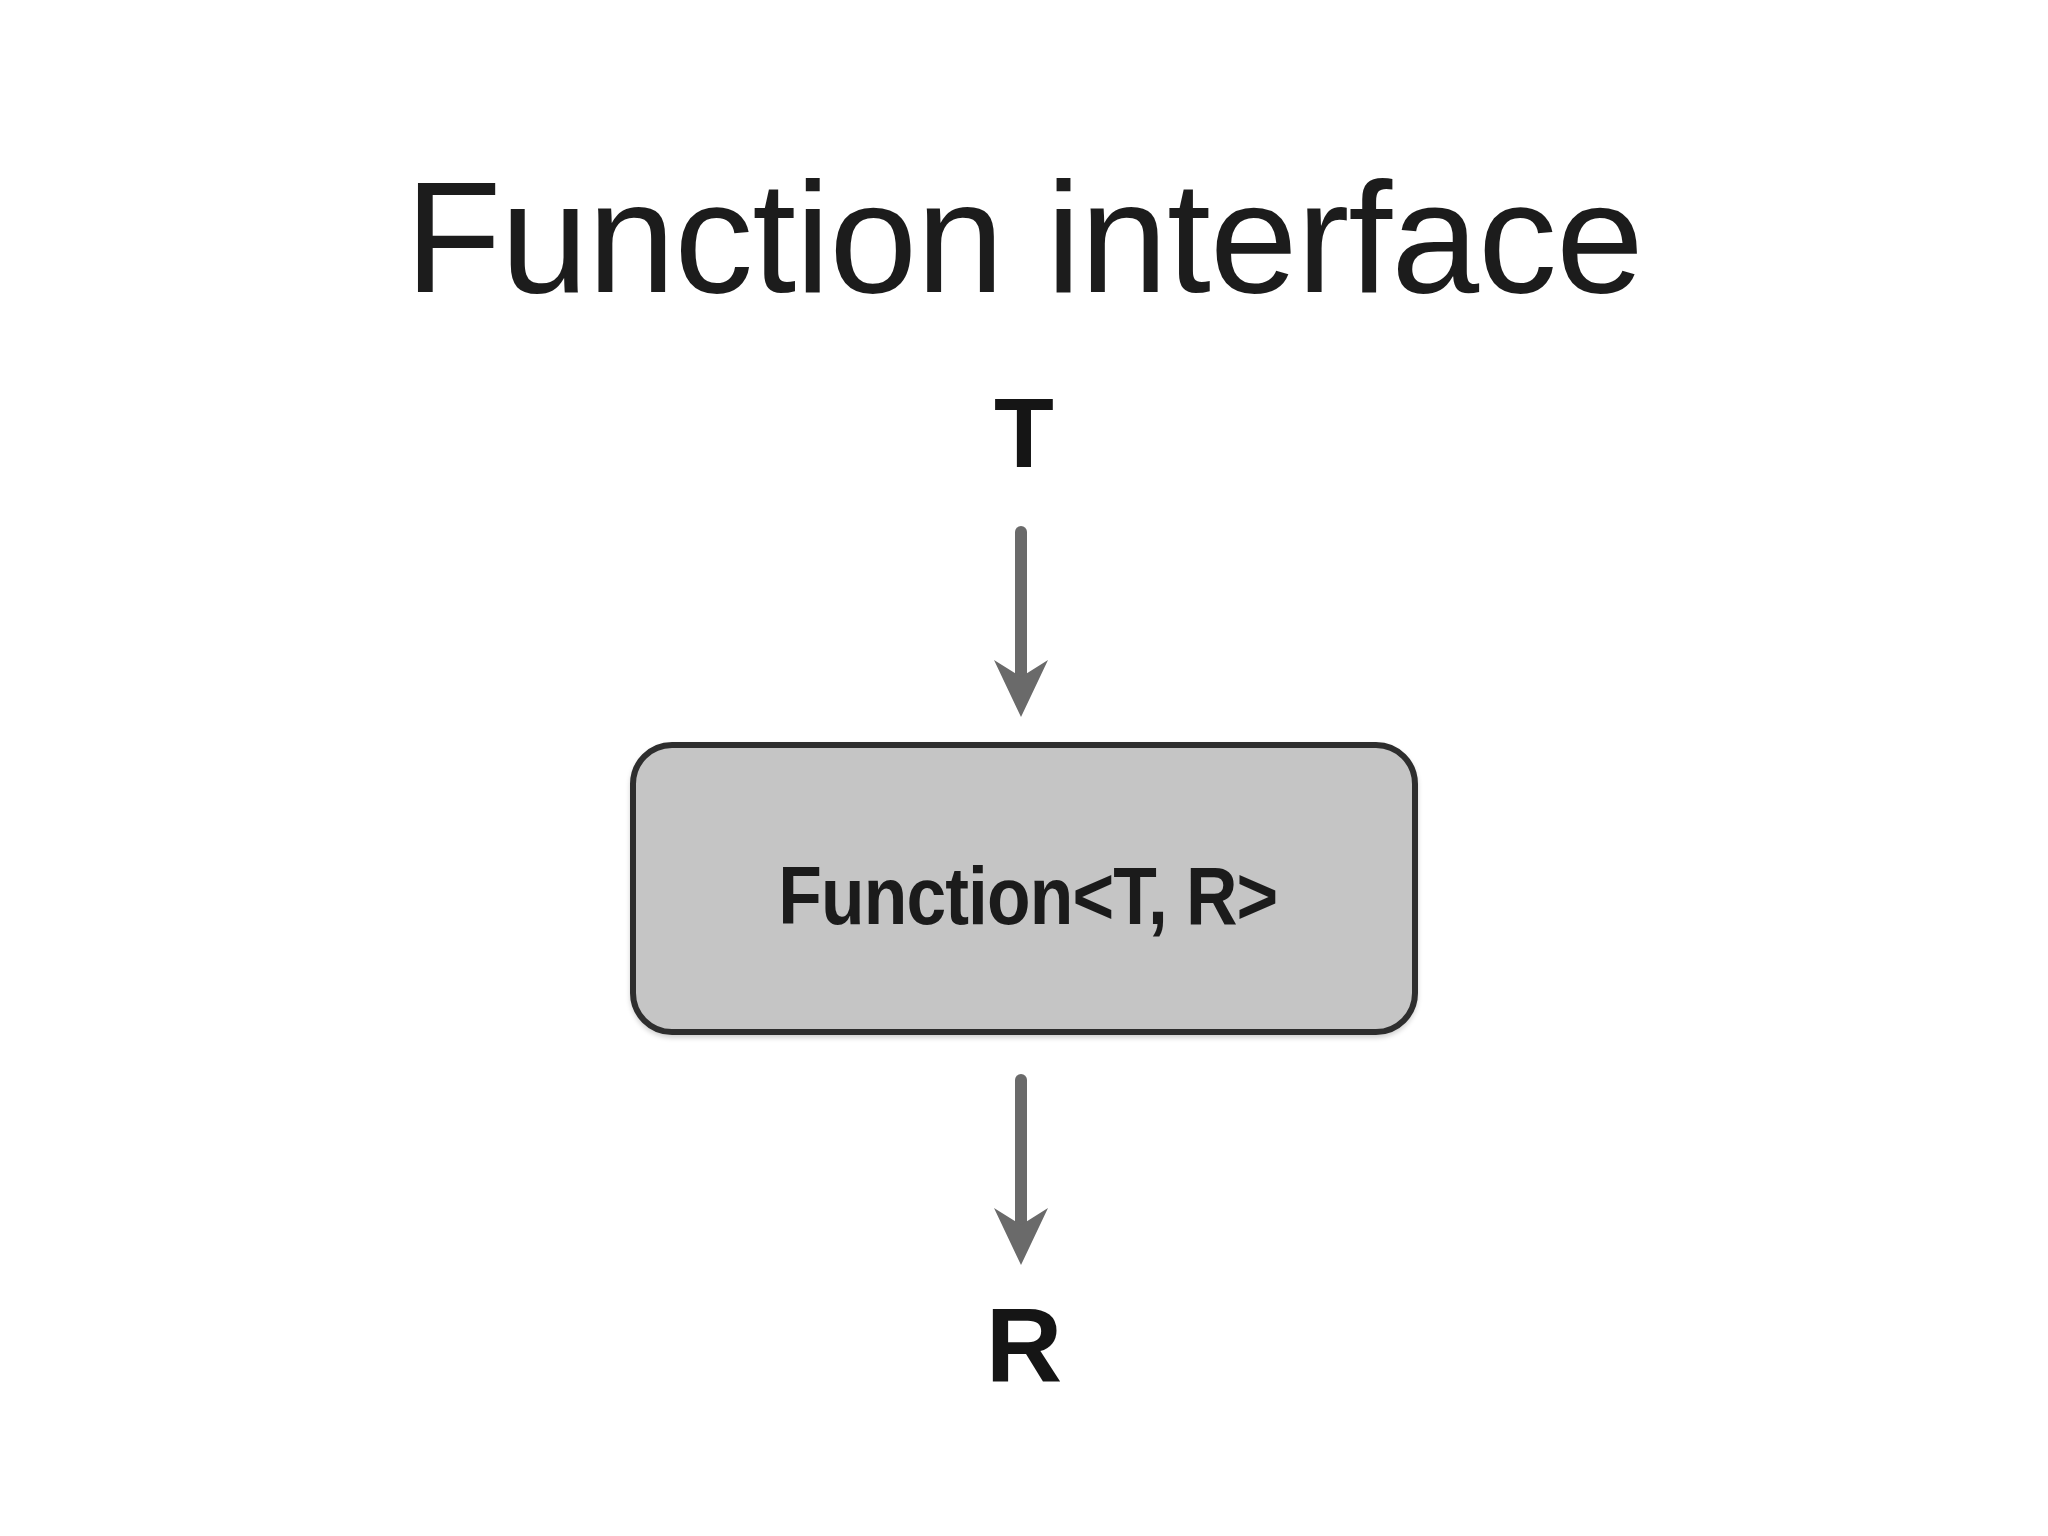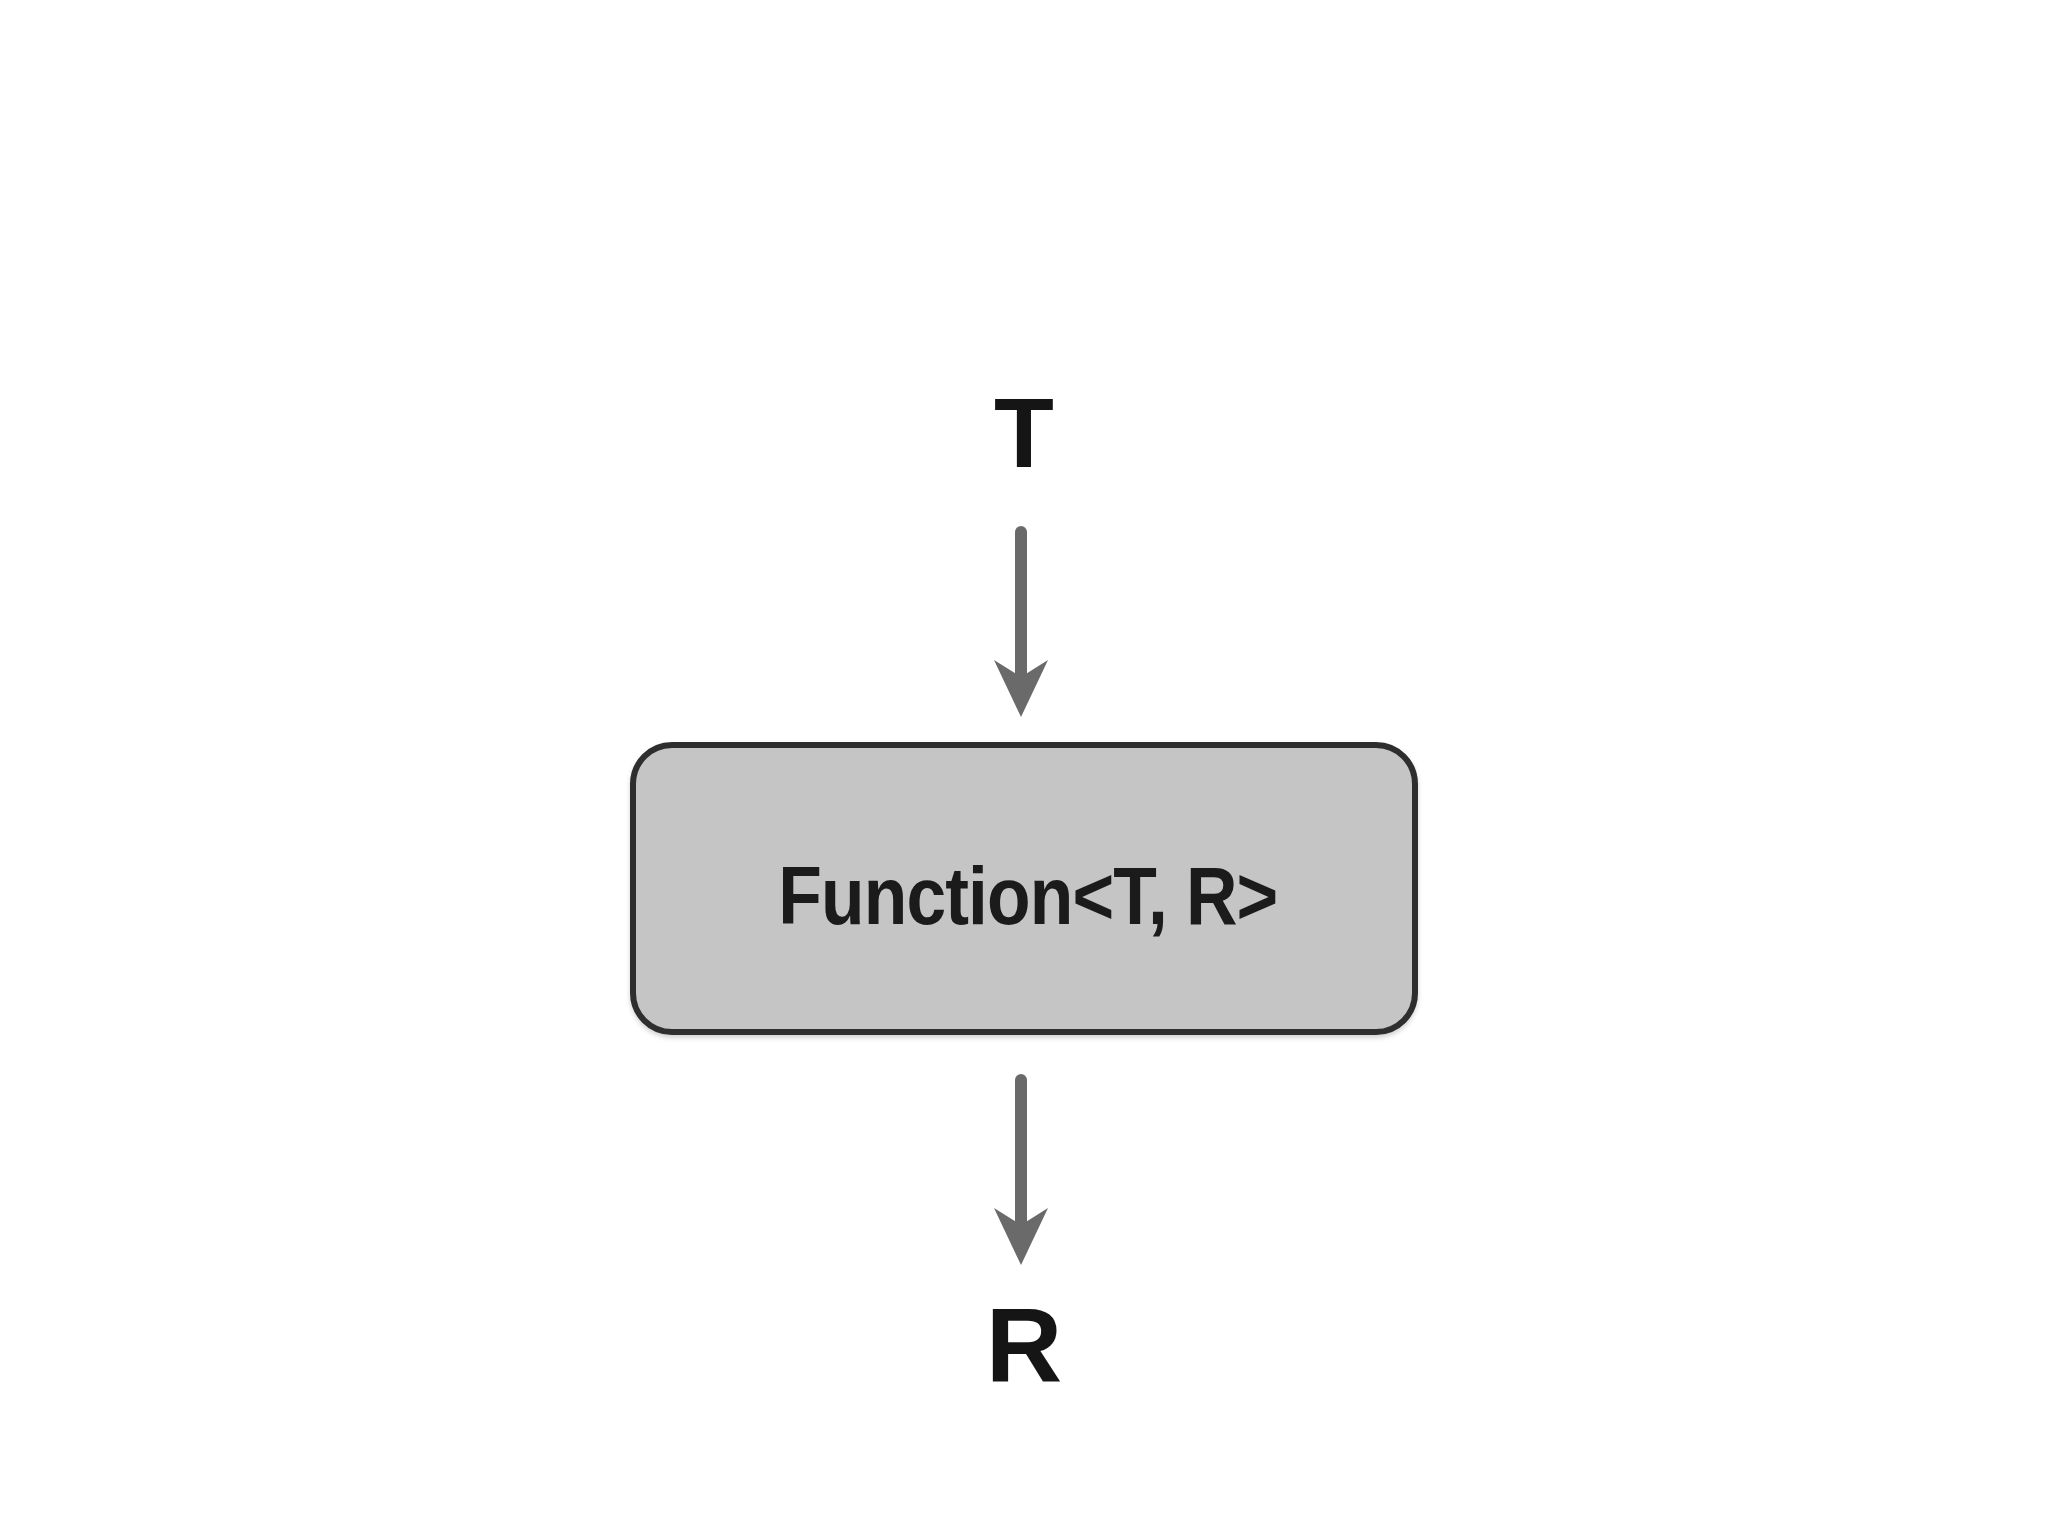--- a/index.html
+++ b/index.html
@@ -82,20 +82,21 @@
     transform: scaleX(0.87);
     padding-top: 14px;
     white-space: nowrap;
   }
 </style>
 </head>
 <body>
 
 <div class="slide">
 
+  <h1 class="title">Function interface</h1>
 
   <div class="type-label t-label">T</div>
 
   <svg class="arrow arrow-top" viewBox="0 0 60 192" aria-hidden="true">
     <line class="tail" x1="30" y1="7" x2="30" y2="150"></line>
     <polygon class="head" points="30,192 3,135 30,152 57,135"></polygon>
   </svg>
 
   <div class="function-box">
     <span class="box-label">Function&lt;T, R&gt;</span>

